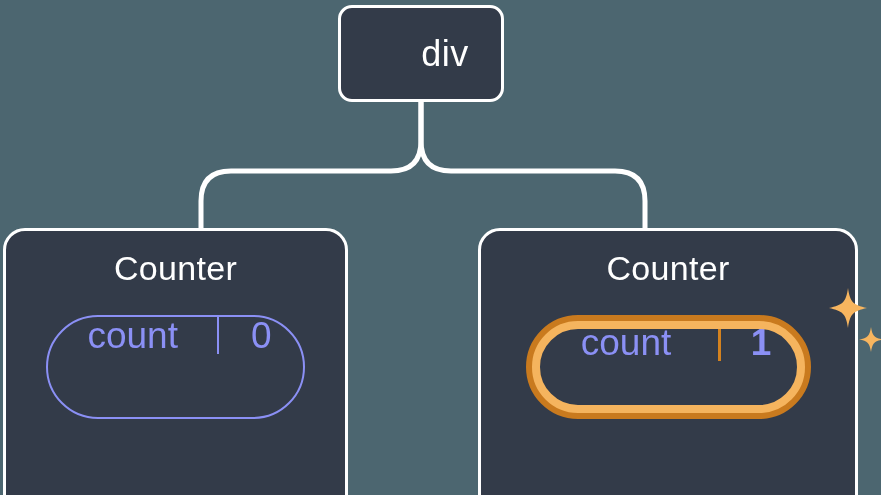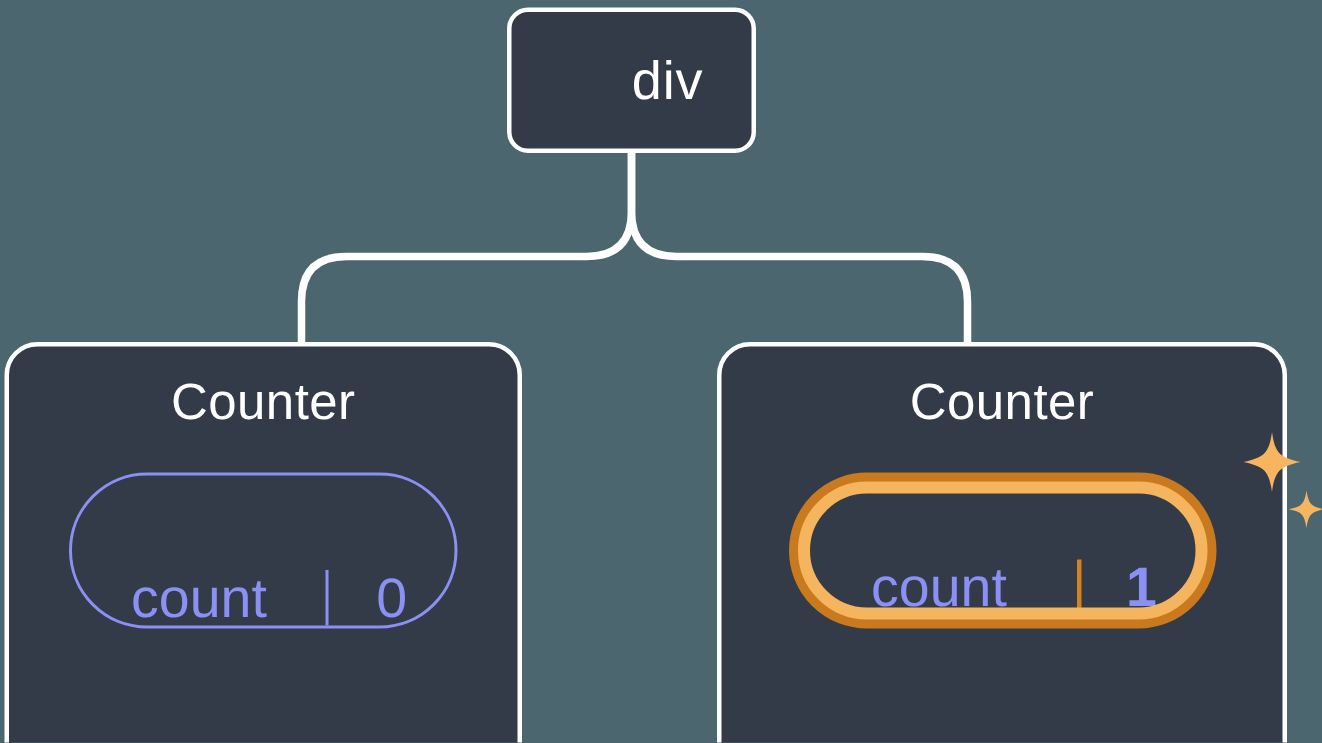--- a/index.html
+++ b/index.html
@@ -76,21 +76,21 @@
     line-height: 1;
     margin-top: 20px;
   }
   .pill-wrap {
     position: relative;
     margin-top: 30px;
   }
   .pill {
     position: relative;
     display: flex;
-    align-items: flex-end;
+    align-items: flex-start;
     height: 104px;
     border-radius: 52px;
     box-sizing: border-box;
   }
   .pill-plain {
     width: 259px;
     border: 2px solid #8b90f5;
   }
   .pill-cell {
     display: flex;

